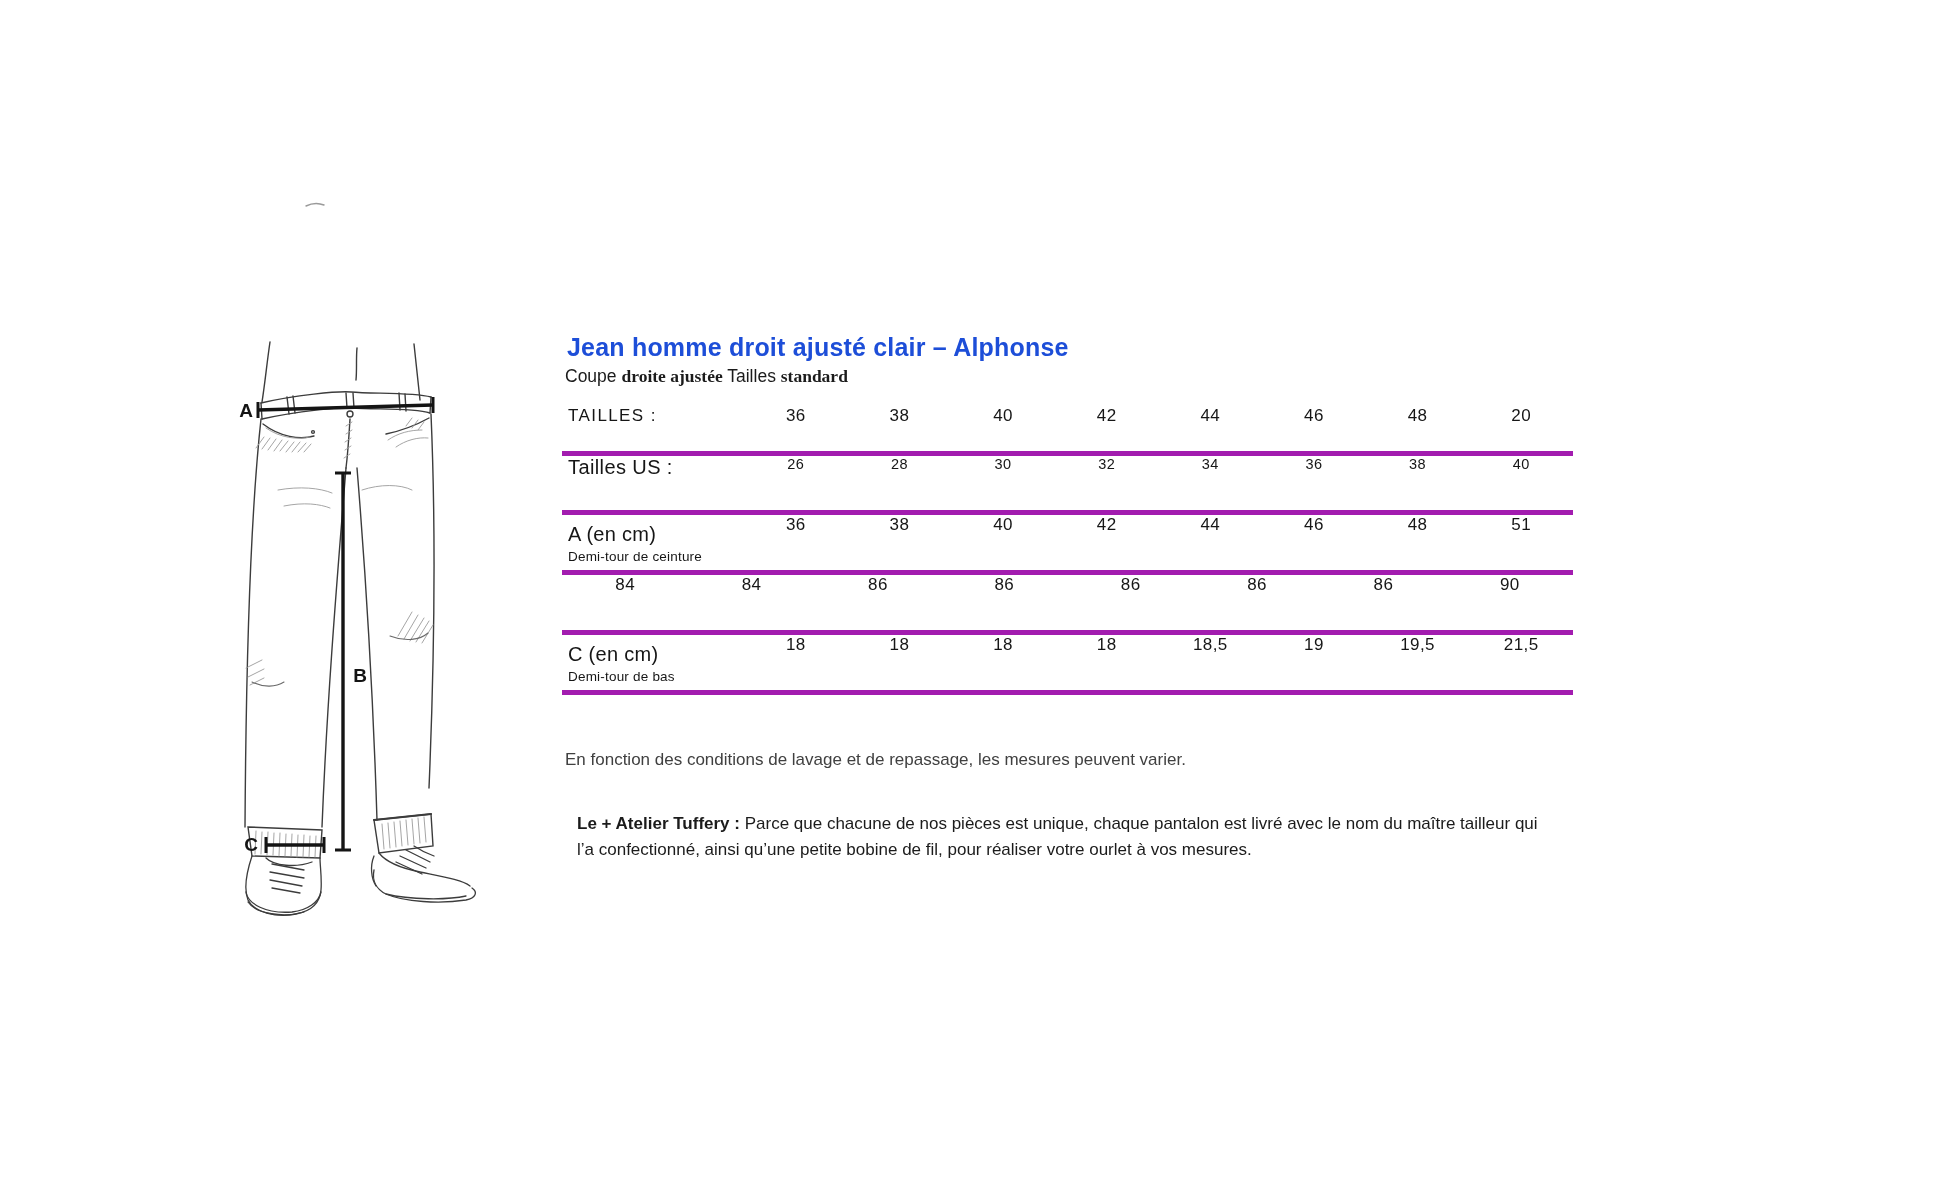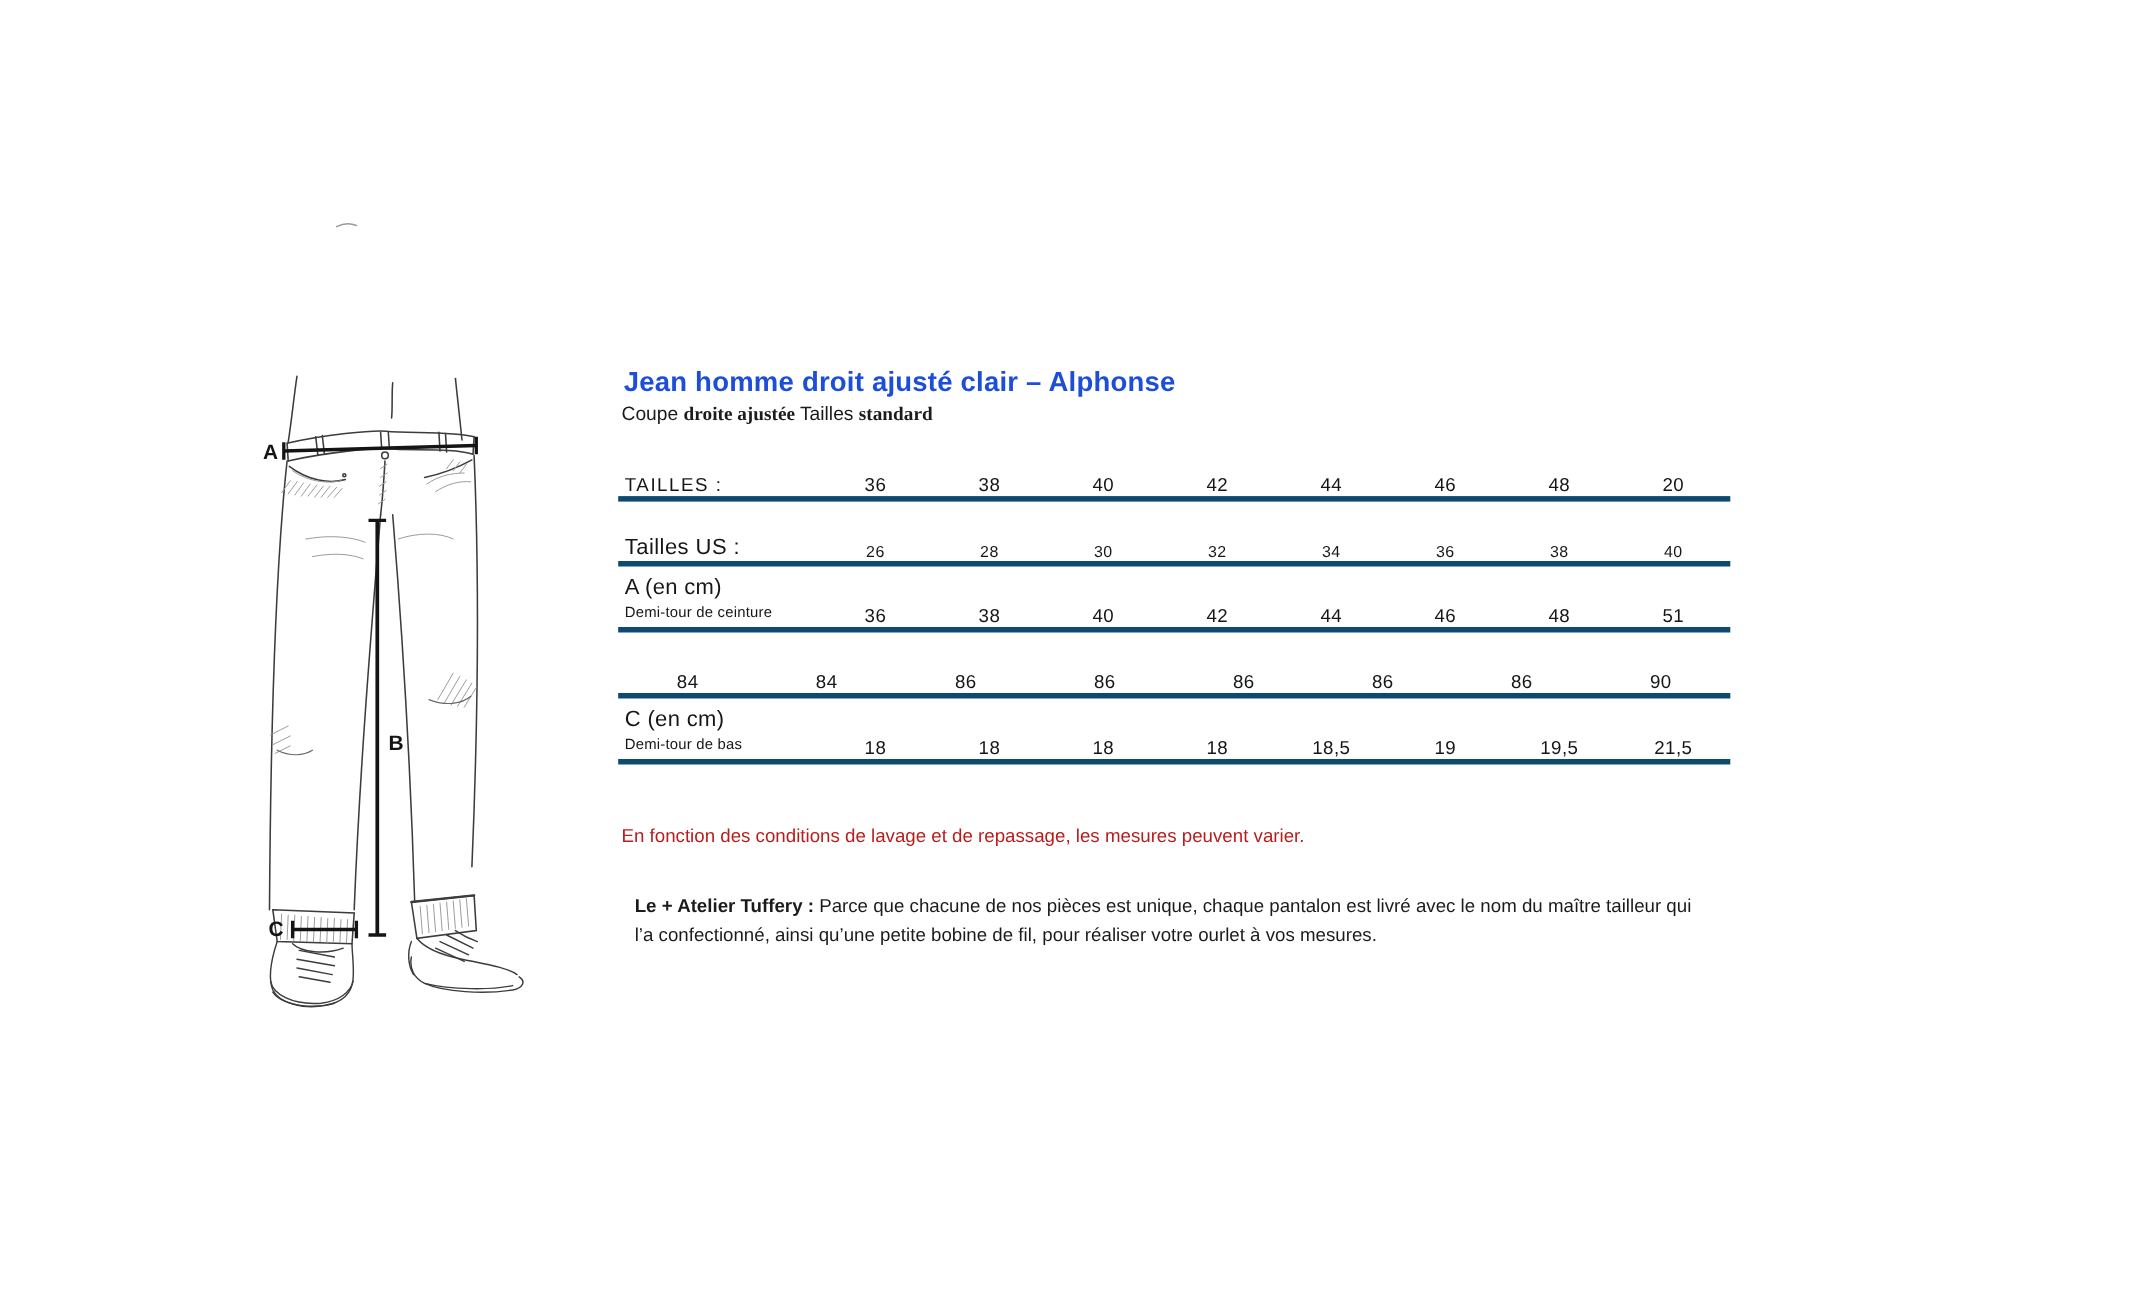--- a/index.html
+++ b/index.html
@@ -15,35 +15,35 @@
     position:absolute;left:566px;top:332px;margin:1px;
     font-size:25px;font-weight:700;letter-spacing:.2px;color:#1d4ed8;
   }
   .subtitle{
     position:absolute;left:565px;top:366px;margin:0;
     font-size:17.5px;color:#1b1b1b;
   }
   .subtitle strong{font-weight:700;font-family:Liberation Serif, serif;}
   
   .size-table{position:absolute;left:562px;top:406px;width:1011px;}
-  .trow{display:flex;align-items:flex-end;border-bottom:5px solid #0c4a6e;box-sizing:border-box;}
+  .trow{display:flex;align-items:flex-start;border-bottom:5px solid #a21caf;box-sizing:border-box;}
   .tlabel{flex:0 0 182px;padding-left:6px;box-sizing:border-box;}
   .tval{flex:1;text-align:center;letter-spacing:.4px;}
   .row-tailles{font-size:17px;}
   .row-tailles .tlabel-main{font-size:17px;letter-spacing:1.4px;}
   .row-us{font-size:14.5px;}
   .row-us .tlabel-main{font-size:20px;letter-spacing:.4px;}
   .row-measure{font-size:17px;}
   .row-measure .tlabel{align-self:flex-start;padding-top:8px;}
   .row-measure .tlabel-main{font-size:20px;font-weight:400;letter-spacing:.3px;}
   .tlabel-sub{font-size:13.5px;letter-spacing:.2px;margin-top:3px;line-height:1.15;}
   
   .note-washing{
     position:absolute;left:565px;top:750px;margin:0;width:1010px;
-    font-size:17px;color:#b91c1c;
+    font-size:17px;color:#404040;
   }
   .note-plus{
     position:absolute;left:565px;top:799px;margin:12px;width:982px;
     font-size:17px;line-height:26px;color:#1b1b1b;
   }
   .note-plus strong{font-weight:700;}
 </style>
 </head>
 <body>
 

